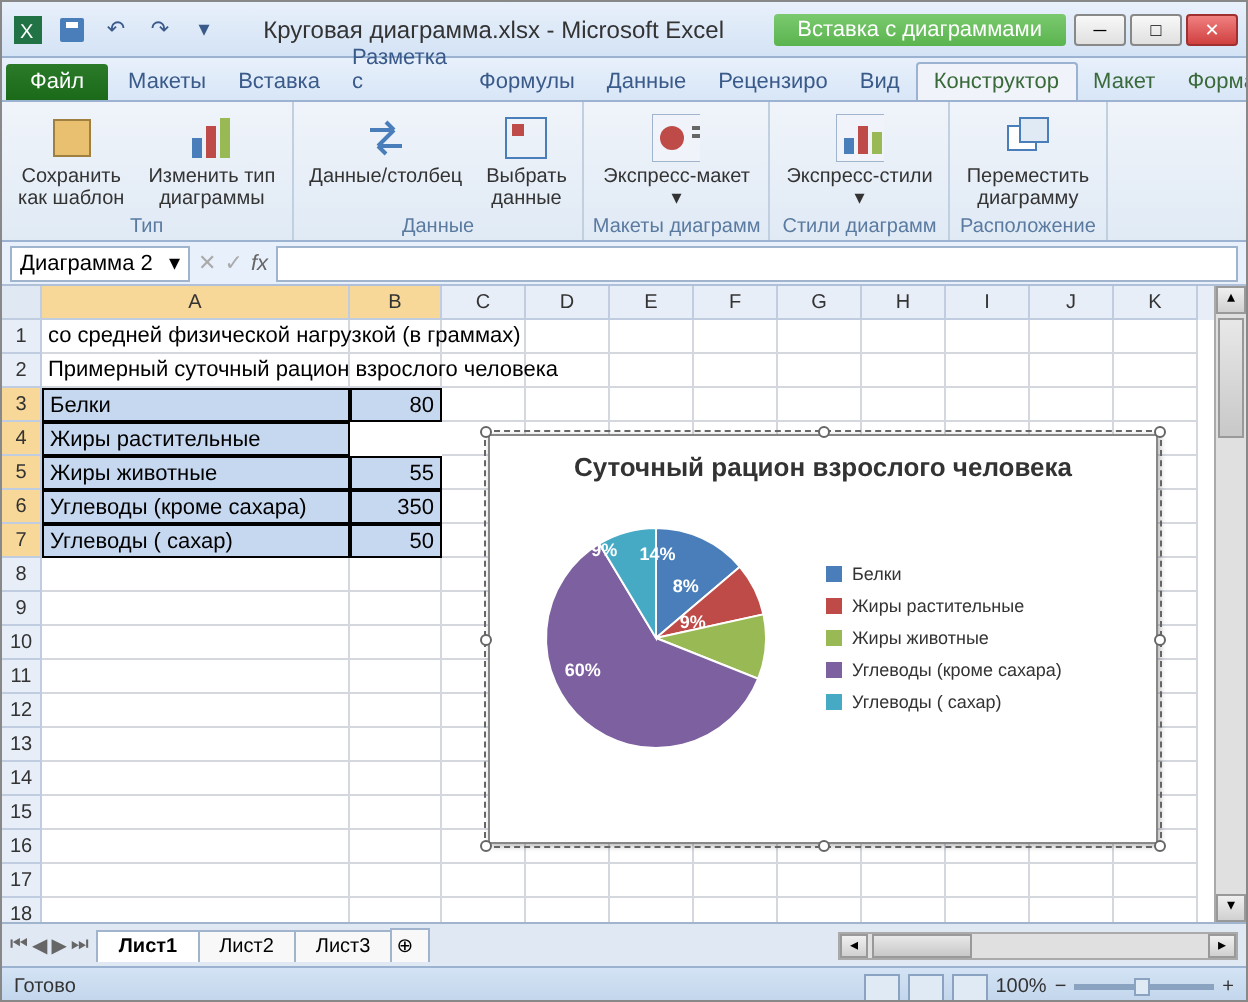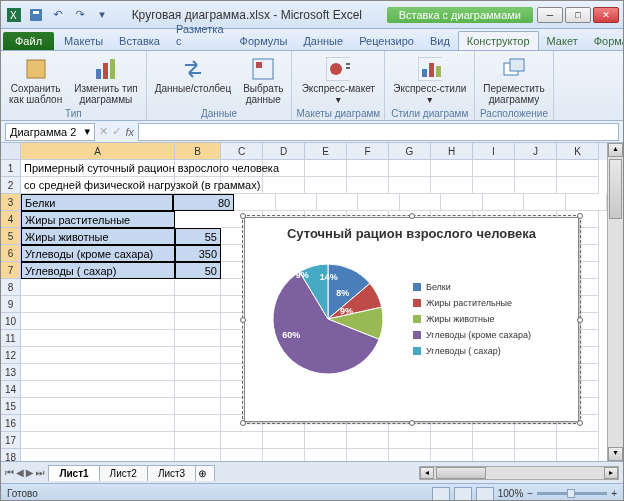--- a/index.html
+++ b/index.html
@@ -259,48 +259,48 @@
         <div class="col-hdr" style="width: 42px;">E</div>
         <div class="col-hdr" style="width: 42px;">F</div>
         <div class="col-hdr" style="width: 42px;">G</div>
         <div class="col-hdr" style="width: 42px;">H</div>
         <div class="col-hdr" style="width: 42px;">I</div>
         <div class="col-hdr" style="width: 42px;">J</div>
         <div class="col-hdr" style="width: 42px;">K</div>
       </div>
     <div class="cells" id="cells">
         <div class="row">
+          <div class="cell" style="width: 154px; position: relative; z-index: 1; background: rgb(255, 255, 255);">со средней физической нагрузкой (в граммах)</div>
+          <div class="cell" style="width: 46px;"></div>
+          <div class="cell" style="width: 42px;"></div>
+          <div class="cell" style="width: 42px;"></div>
+          <div class="cell" style="width: 42px;"></div>
+          <div class="cell" style="width: 42px;"></div>
+          <div class="cell" style="width: 42px;"></div>
+          <div class="cell" style="width: 42px;"></div>
+          <div class="cell" style="width: 42px;"></div>
+          <div class="cell" style="width: 42px;"></div>
+          <div class="cell" style="width: 42px;"></div>
+        </div>
+        <div class="row">
           <div class="cell" style="width: 154px; position: relative; z-index: 1; background: rgb(255, 255, 255);">Примерный суточный рацион взрослого человека</div>
           <div class="cell" style="width: 46px;"></div>
           <div class="cell" style="width: 42px;"></div>
           <div class="cell" style="width: 42px;"></div>
           <div class="cell" style="width: 42px;"></div>
           <div class="cell" style="width: 42px;"></div>
           <div class="cell" style="width: 42px;"></div>
           <div class="cell" style="width: 42px;"></div>
           <div class="cell" style="width: 42px;"></div>
           <div class="cell" style="width: 42px;"></div>
           <div class="cell" style="width: 42px;"></div>
         </div>
         <div class="row">
-          <div class="cell" style="width: 154px; position: relative; z-index: 1; background: rgb(255, 255, 255);">со средней физической нагрузкой (в граммах)</div>
-          <div class="cell" style="width: 46px;"></div>
-          <div class="cell" style="width: 42px;"></div>
-          <div class="cell" style="width: 42px;"></div>
-          <div class="cell" style="width: 42px;"></div>
-          <div class="cell" style="width: 42px;"></div>
-          <div class="cell" style="width: 42px;"></div>
-          <div class="cell" style="width: 42px;"></div>
-          <div class="cell" style="width: 42px;"></div>
-          <div class="cell" style="width: 42px;"></div>
-          <div class="cell" style="width: 42px;"></div>
-        </div>
-        <div class="row">
           <div class="cell bord sel-ab" style="width: 154px;">Белки</div>
-          <div class="cell num bord sel-ab" style="width: 62px; padding-left: 28px;">80</div>
+          <div class="cell num bord sel-ab" style="width: 46px; padding-left: 28px;">80</div>
           <div class="cell" style="width: 42px;"></div>
           <div class="cell" style="width: 42px;"></div>
           <div class="cell" style="width: 42px;"></div>
           <div class="cell" style="width: 42px;"></div>
           <div class="cell" style="width: 42px;"></div>
           <div class="cell" style="width: 42px;"></div>
           <div class="cell" style="width: 42px;"></div>
           <div class="cell" style="width: 42px;"></div>
           <div class="cell" style="width: 42px;"></div>
         </div>

